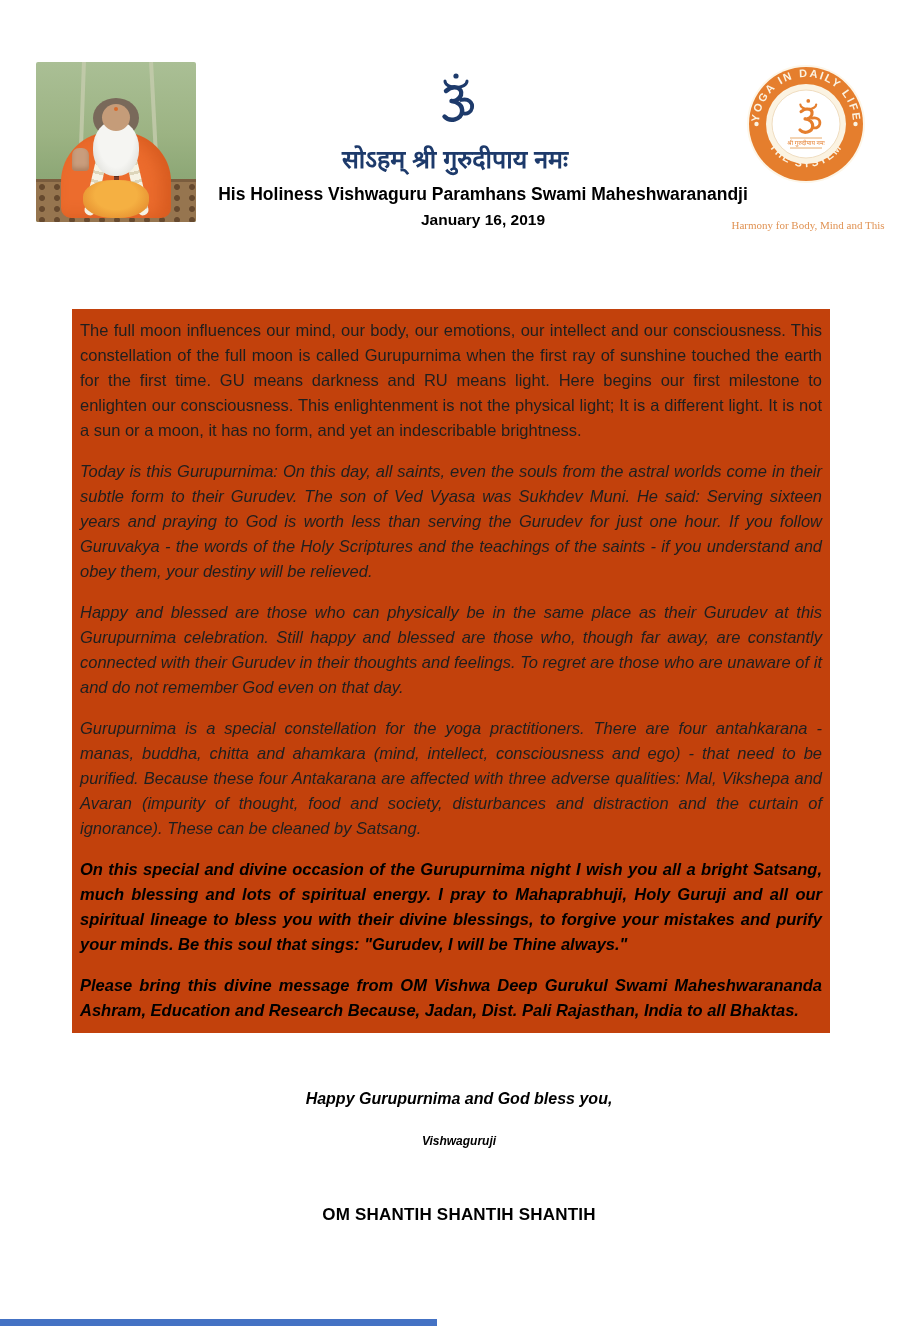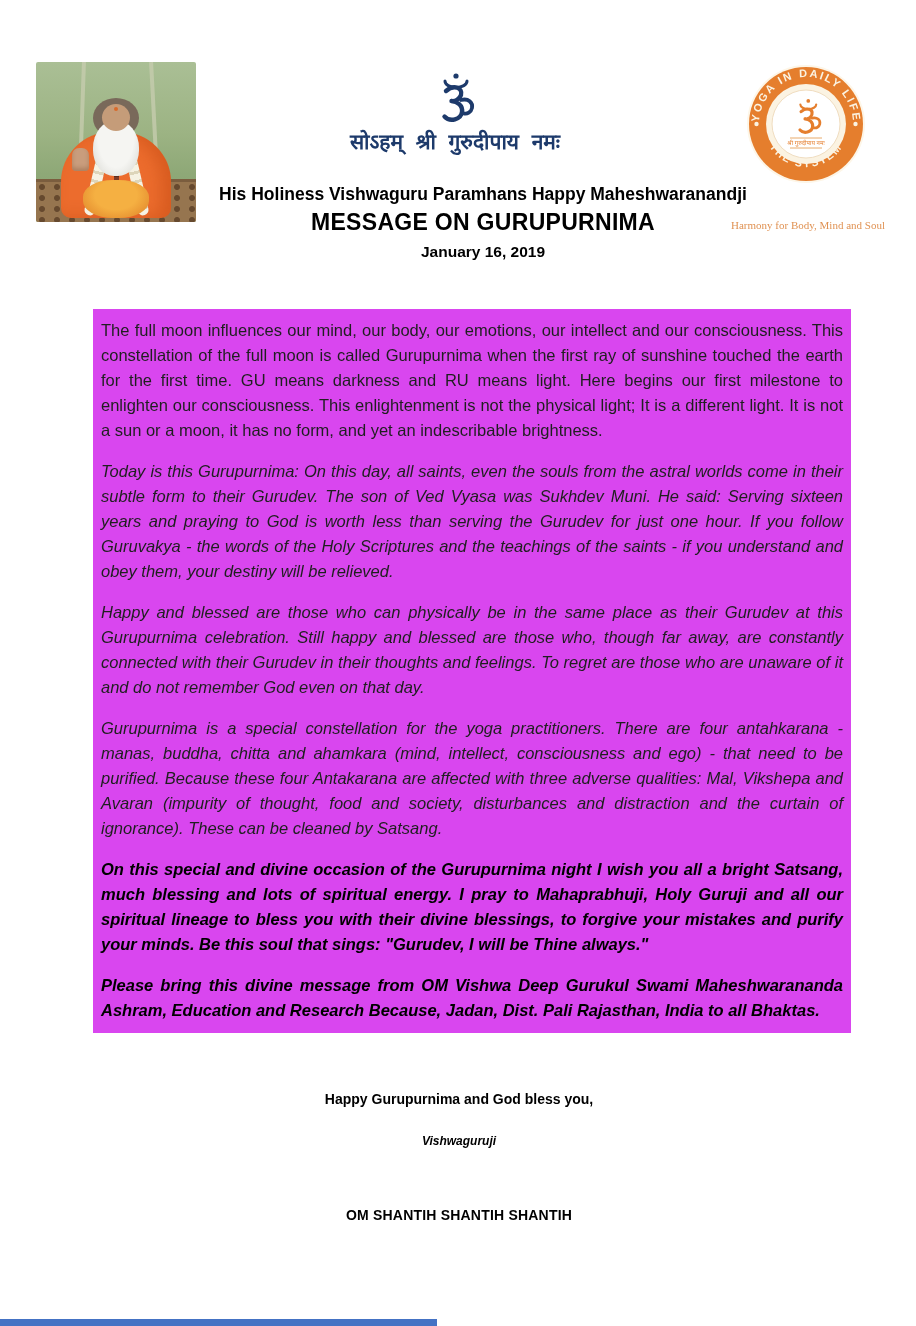--- a/index.html
+++ b/index.html
@@ -38,42 +38,42 @@
       background:radial-gradient(ellipse at 50% 40%,#f5b042 0 45%,#e0categorie 0,#de7f27 100%);
       background:radial-gradient(ellipse at 50% 40%,#f5b042 0 45%,#de7f27 100%);}
   .beard{position:absolute;left:50%;transform:translateX(-50%);top:58px;width:46px;height:56px;
       background:radial-gradient(ellipse at 50% 30%,#f5f5f2 0 55%,#d5d5cf 100%);border-radius:50% 50% 46% 46%;}
   .hair{position:absolute;left:50%;transform:translateX(-50%);top:36px;width:46px;height:40px;background:#79695a;border-radius:50%;}
   .face{position:absolute;left:50%;transform:translateX(-50%);top:42px;width:28px;height:27px;background:#c59c79;border-radius:50%;}
   .tilak{position:absolute;left:50%;transform:translateX(-50%);top:45px;width:4px;height:4px;background:#d8692a;border-radius:50%;}
 
   .center-head{position:absolute;left:235px;top:72px;width:440px;text-align:center;}
   .om-big{display:inline-block;}
-  .invocation{margin-top:1px;font-size:21px;font-weight:bold;color:#1d3a6b;line-height:30px;font-family:Liberation Mono, monospace;}
+  .invocation{margin-top:16px;font-size:25px;font-weight:bold;color:#1d3a6b;line-height:30px;}
 
   .titles{position:absolute;left:150px;top:183px;width:666px;text-align:center;color:#000;}
   .author-line{font-size:17.5px;font-weight:bold;line-height:22px;}
   .message-title{font-size:23px;font-weight:bold;line-height:29px;margin-top:3px;letter-spacing:.3px;}
   .message-date{font-size:15.5px;font-weight:bold;line-height:20px;margin-top:5px;}
 
   .logo{position:absolute;left:746px;top:64px;width:120px;height:120px;}
   .tagline{position:absolute;left:728px;top:218px;width:160px;text-align:center;
       font-family:"Liberation Serif","DejaVu Serif",serif;font-size:11px;color:#e09253;line-height:14px;}
 
   
-  .message-body{position:absolute;left:93px;top:309px;width:742px;background:#d946ef;padding:9px 8px 10px 8px;}
+  .message-body{position:absolute;left:72px;top:309px;width:742px;background:#c2410c;padding:9px 8px 10px 8px;}
   .message-body p{margin:0;font-size:16.5px;line-height:25px;text-align:justify;color:#1f1f1f;}
   .message-body p + p{margin-top:16px;font-style:italic;}
   .message-body p.para-bold{font-weight:bold;color:#000;}
 
   
   .closing{position:absolute;left:80px;top:1088px;width:758px;text-align:center;color:#000;}
-  .closing-blessing{font-size:14px;font-weight:bold;line-height:22px;}
+  .closing-blessing{font-size:16px;font-weight:bold;font-style:italic;line-height:22px;}
   .closing-signature{font-size:12px;font-weight:bold;font-style:italic;line-height:22px;margin-top:20px;}
-  .om-shantih{font-size:14px;font-weight:bold;line-height:22px;margin-top:52px;letter-spacing:.2px;text-align:center;}
+  .om-shantih{font-size:17px;font-weight:bold;line-height:22px;margin-top:52px;letter-spacing:.2px;text-align:center;}
 
   .bottom-bar{position:absolute;left:0;top:1319px;width:437px;height:7px;background:#4472c4;}
 </style>
 </head>
 <body>
 
 <div class="page">
 
   <div class="photo">
     <div class="ph-bg"></div>
@@ -99,22 +99,21 @@
         <circle cx="24" cy="4" r="2.6" fill="#1d3a6b" stroke="none"></circle>
         <path d="M13 9 A 11 6.5 0 0 0 35 9" stroke-width="3"></path>
         <path d="M14 19 C 22 12 31 16 29 23 C 27.5 27.5 23 29.5 19.5 29 C 25 29.5 31 33 30 40 C 29 47.5 18 50.5 12.5 44.5" stroke-width="4.4"></path>
         <path d="M29 28 C 36.5 26 41 30.5 40 36 C 39.2 40 35 42.5 31.5 41.2" stroke-width="3.8"></path>
       </g>
     </svg>
     <div class="invocation">सोऽहम् श्री गुरुदीपाय नमः</div>
   </div>
 
   <div class="titles">
-    <div class="author-line">His Holiness Vishwaguru Paramhans Happy Maheshwaranandji</div>
-    <div class="message-title">MESSAGE ON GURUPURNIMA</div>
+    <div class="author-line">His Holiness Vishwaguru Paramhans Swami Maheshwaranandji</div>
     <div class="message-date">January 16, 2019</div>
   </div>
 
   <svg class="logo" viewBox="0 0 120 120">
     <circle cx="60" cy="60" r="59" fill="#fdf6e8"></circle>
     <circle cx="60" cy="60" r="57" fill="#e57e2d"></circle>
     <circle cx="60" cy="60" r="40" fill="#fbf3e2"></circle>
     <circle cx="60" cy="60" r="34" fill="#ffffff" stroke="#f0ddc0" stroke-width="1"></circle>
     <defs>
       <path id="arcTop" d="M 13 60 A 47 47 0 0 1 107 60"></path>
@@ -131,21 +130,21 @@
     <g transform="translate(45,34) scale(0.72)" fill="none" stroke="#e57e2d" stroke-linecap="round" stroke-linejoin="round">
       <circle cx="24" cy="4" r="2.6" fill="#e57e2d" stroke="none"></circle>
       <path d="M13 9 A 11 6.5 0 0 0 35 9" stroke-width="3"></path>
       <path d="M14 19 C 22 12 31 16 29 23 C 27.5 27.5 23 29.5 19.5 29 C 25 29.5 31 33 30 40 C 29 47.5 18 50.5 12.5 44.5" stroke-width="4.4"></path>
       <path d="M29 28 C 36.5 26 41 30.5 40 36 C 39.2 40 35 42.5 31.5 41.2" stroke-width="3.8"></path>
     </g>
     <line x1="44" y1="74" x2="76" y2="74" stroke="#e5a05a" stroke-width="0.9"></line>
     <text x="60" y="80.5" text-anchor="middle" font-size="6" fill="#e57e2d" font-family="Liberation Sans, DejaVu Sans, sans-serif">श्री गुरुदीपाय नमः</text>
     <line x1="44" y1="84" x2="76" y2="84" stroke="#e5a05a" stroke-width="0.9"></line>
   </svg>
-  <div class="tagline">Harmony for Body, Mind and Soul</div>
+  <div class="tagline">Harmony for Body, Mind and This</div>
 
   <div class="message-body">
     <p>The full moon influences our mind, our body, our emotions, our intellect and our consciousness. This constellation of the full moon is called Gurupurnima when the first ray of sunshine touched the earth for the first time. GU means darkness and RU means light. Here begins our first milestone to enlighten our consciousness. This enlightenment is not the physical light; It is a different light. It is not a sun or a moon, it has no form, and yet an indescribable brightness.</p>
     <p>Today is this Gurupurnima: On this day, all saints, even the souls from the astral worlds come in their subtle form to their Gurudev. The son of Ved Vyasa was Sukhdev Muni. He said: Serving sixteen years and praying to God is worth less than serving the Gurudev for just one hour. If you follow Guruvakya - the words of the Holy Scriptures and the teachings of the saints - if you understand and obey them, your destiny will be relieved.</p>
     <p>Happy and blessed are those who can physically be in the same place as their Gurudev at this Gurupurnima celebration. Still happy and blessed are those who, though far away, are constantly connected with their Gurudev in their thoughts and feelings. To regret are those who are unaware of it and do not remember God even on that day.</p>
     <p>Gurupurnima is a special constellation for the yoga practitioners. There are four antahkarana - manas, buddha, chitta and ahamkara (mind, intellect, consciousness and ego) - that need to be purified. Because these four Antakarana are affected with three adverse qualities: Mal, Vikshepa and Avaran (impurity of thought, food and society, disturbances and distraction and the curtain of ignorance). These can be cleaned by Satsang.</p>
     <p class="para-bold">On this special and divine occasion of the Gurupurnima night I wish you all a bright Satsang, much blessing and lots of spiritual energy. I pray to Mahaprabhuji, Holy Guruji and all our spiritual lineage to bless you with their divine blessings, to forgive your mistakes and purify your minds. Be this soul that sings: "Gurudev, I will be Thine always."</p>
     <p class="para-bold">Please bring this divine message from OM Vishwa Deep Gurukul Swami Maheshwarananda Ashram, Education and Research Because, Jadan, Dist. Pali Rajasthan, India to all Bhaktas.</p>
   </div>
 

